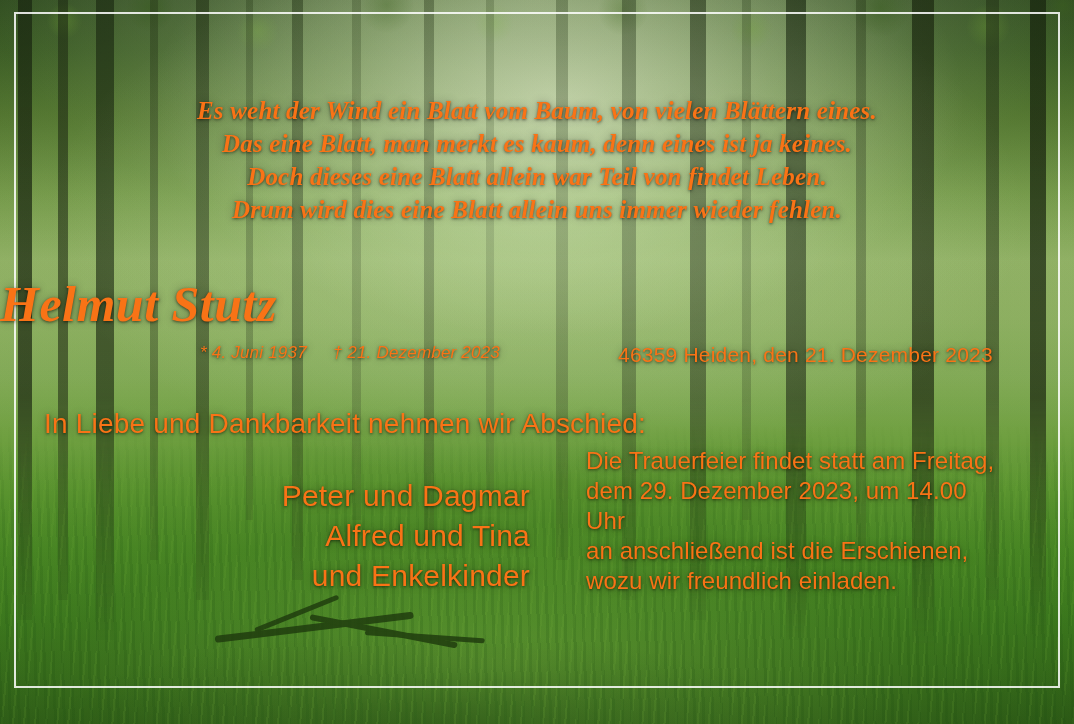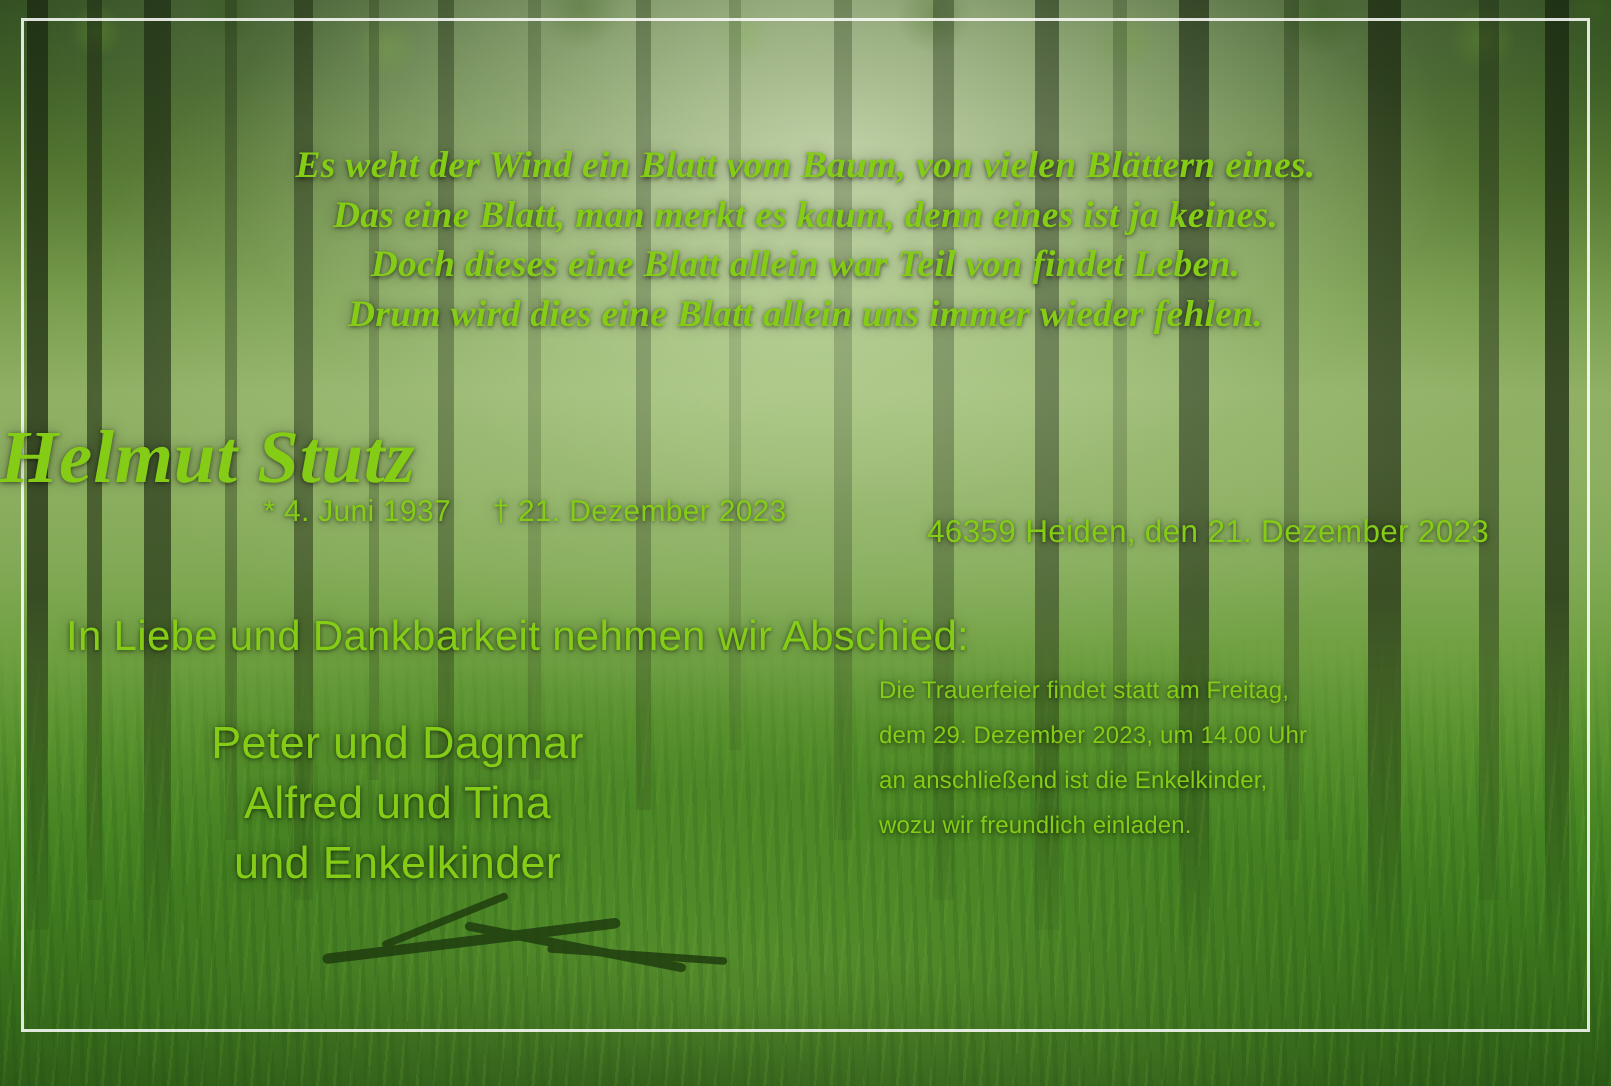--- a/index.html
+++ b/index.html
@@ -143,21 +143,21 @@
     right: 14px;
     bottom: 36px;
     border: 2px solid rgba(255,255,255,0.85);
     pointer-events: none;
   }
 
   
   .content {
     position: absolute;
     inset: 0;
-    color: #84cc16;
+    color: #f97316;
     text-shadow: 0 1px 3px rgba(0,0,0,.55), 0 0 10px rgba(0,0,0,.3);
   }
 
   .poem {
     position: absolute;
     top: 94px;
     left: 0;
     width: 100%;
     text-align: center;
     font-family: "Liberation Serif", serif;
@@ -176,26 +176,27 @@
     font-family: "Liberation Serif", serif;
     font-style: italic;
     font-weight: 700;
     font-size: 50px;
     line-height: 56px;
     letter-spacing: .5px;
   }
 
   .dates {
     position: absolute;
-    top: 330px;
+    top: 343px;
     left: 40px;
     width: 620px;
     text-align: center;
-    font-size: 20px;
-    letter-spacing: .2px;
+    font-size: 17px;
+    letter-spacing: .2px;
+    font-style: italic;
   }
   .dates .sep { display: inline-block; width: 16px; }
 
   .place {
     position: absolute;
     top: 343px;
     left: 586px;
     font-size: 21px;
     letter-spacing: .2px;
     margin-left: 32px;
@@ -207,32 +208,32 @@
     left: 44px;
     font-size: 28px;
     letter-spacing: .2px;
   }
 
   .family {
     position: absolute;
     top: 476px;
     left: 0;
     width: 530px;
-    text-align: center;
+    text-align: right;
     font-size: 30px;
     line-height: 40px;
     letter-spacing: .2px;
   }
 
   .ceremony {
     position: absolute;
     top: 446px;
     left: 586px;
     width: 420px;
-    font-size: 16px;
+    font-size: 24px;
     line-height: 30px;
     letter-spacing: .1px;
   }
 
   
   .footer {
     position: absolute;
     left: 0;
     bottom: 0;
     width: 100%;
@@ -289,20 +290,20 @@
 
     <div class="family">
       <div>Peter und Dagmar</div>
       <div>Alfred und Tina</div>
       <div>und Enkelkinder</div>
     </div>
 
     <div class="ceremony">
       <div>Die Trauerfeier findet statt am Freitag,</div>
       <div>dem 29. Dezember 2023, um 14.00 Uhr</div>
-      <div>an anschließend ist die Enkelkinder,</div>
+      <div>an anschließend ist die Erschienen,</div>
       <div>wozu wir freundlich einladen.</div>
     </div>
 
   </div>
 
 
 </div>
 
 </body></html>

